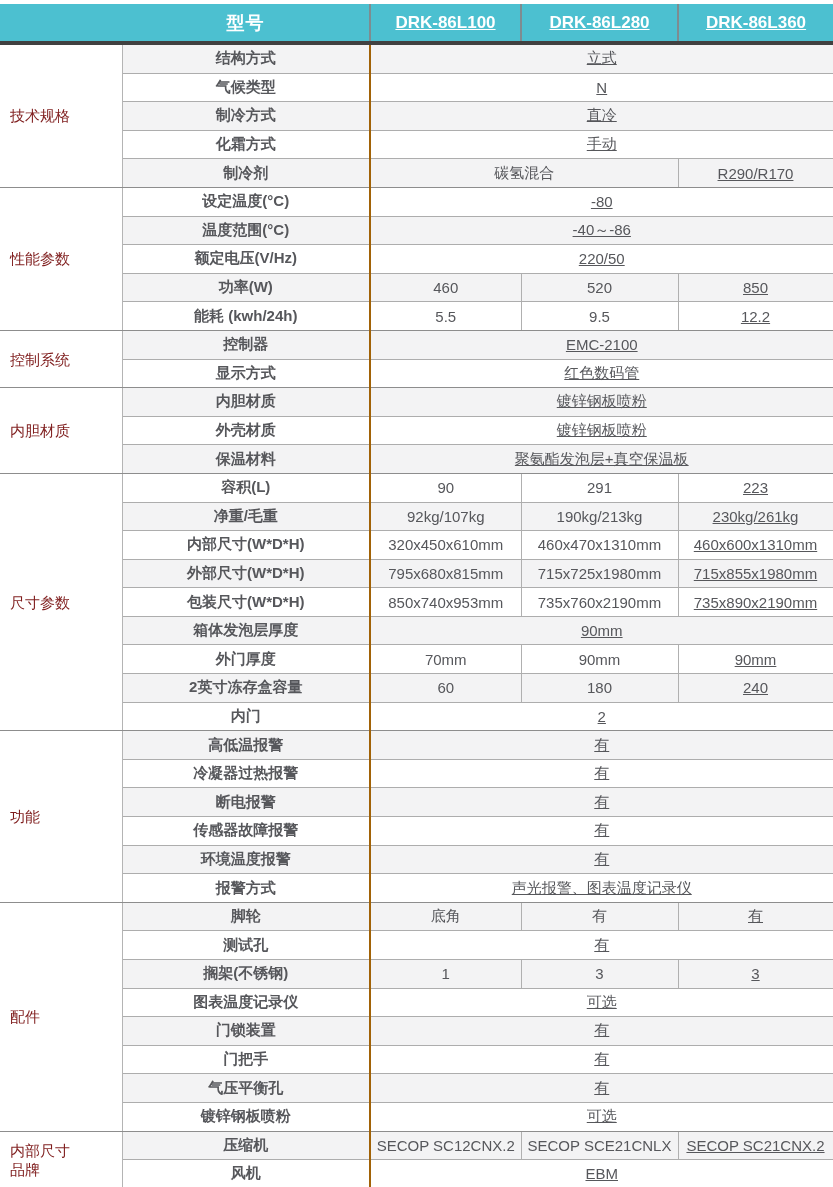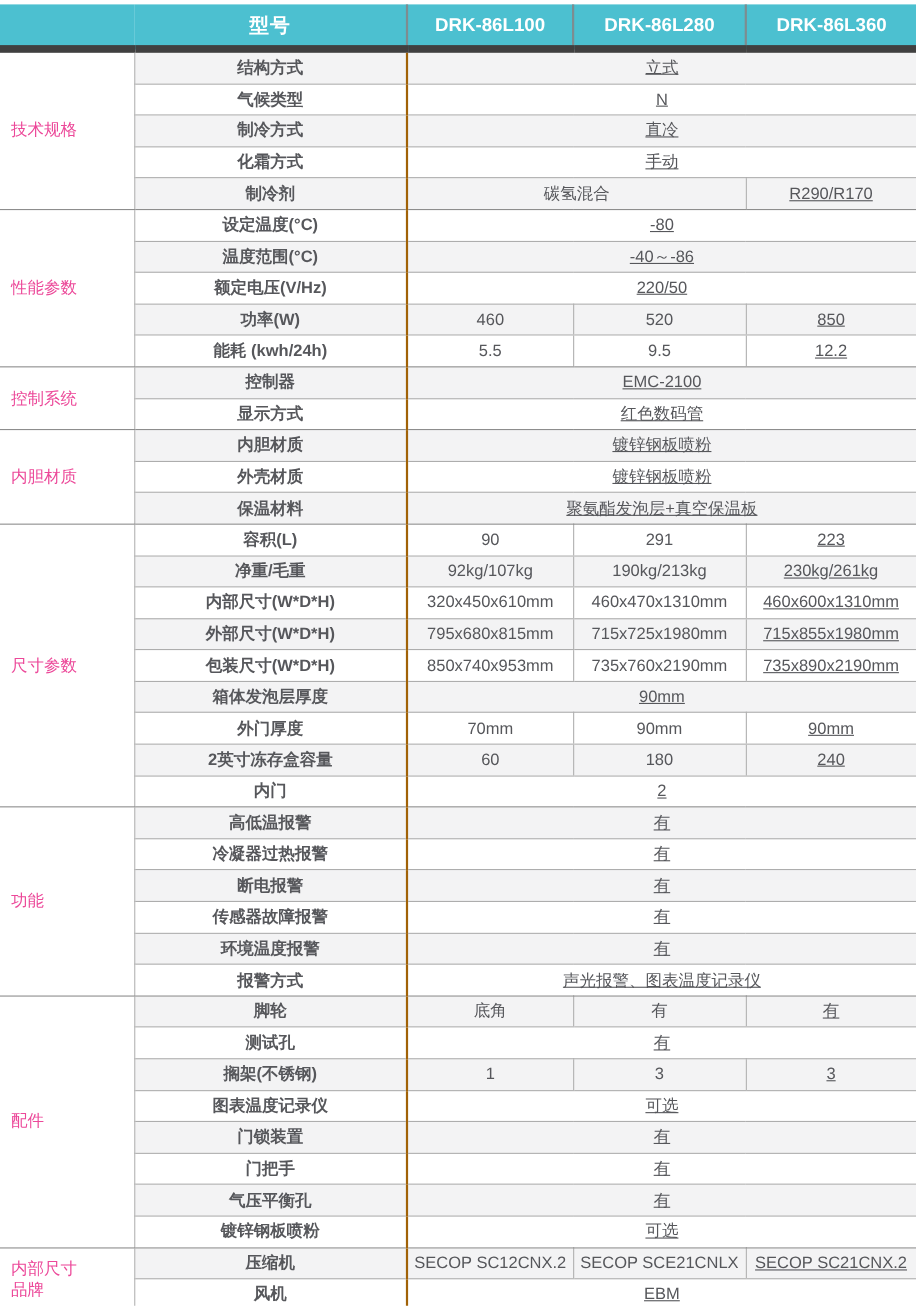--- a/index.html
+++ b/index.html
@@ -17,41 +17,41 @@
   }
   
   thead th {
     background: #4CC0D0;
     color: #ffffff;
     font-weight: bold;
     font-size: 17px;
     height: 37px;
     padding: 0;
     text-align: center;
-    border-bottom: 7px solid #404040;
+    border-bottom: 4px solid #404040;
   }
   thead th.model-label { font-size: 18px; letter-spacing: 1px; }
-  thead th.model { border-left: 2px solid #7e8c90; }
+  thead th.model { border-left: 2px solid #7e8c90; text-decoration: underline; }
   
   tbody td {
     height: 27.6px;
     padding: 0;
     font-size: 15px;
     color: #56575b;
     text-align: center;
     border-bottom: 1px solid #adadad;
     background: #ffffff;
     overflow: hidden;
     white-space: nowrap;
   }
   tr.stripe td { background: #f3f3f4; }
   tr.sec-end td { border-bottom: 1px solid #8d8d8d; }
   td.cat {
     background: #ffffff !important;
-    color: #ec4899;
+    color: #7f1d1d;
     text-align: left;
     padding-left: 10px;
     border-right: 1px solid #b4b4b4;
     border-bottom: 1px solid #8d8d8d;
     white-space: pre-line;
     line-height: 19px;
     vertical-align: middle;
   }
   td.lbl { border-right: 2px solid #a16207; font-weight: bold; }
   td.vsep { border-left: 1px solid #b0b0b0; }

